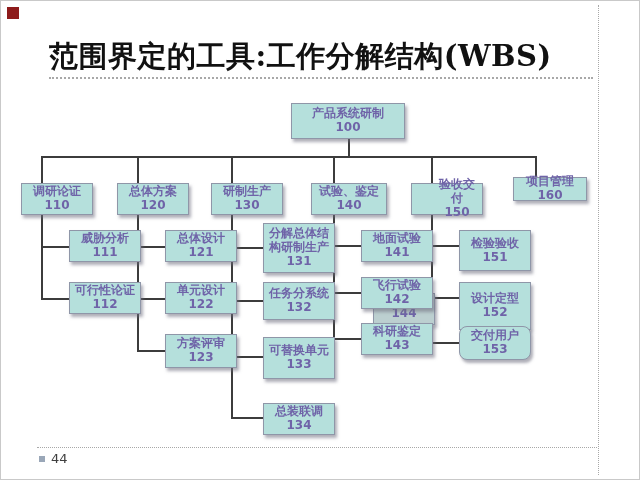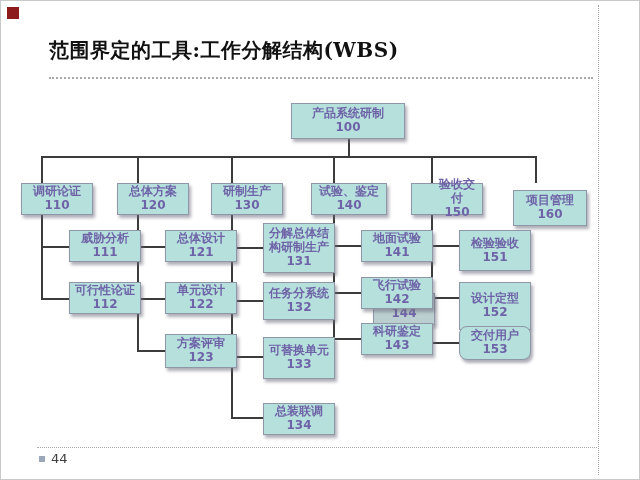--- a/index.html
+++ b/index.html
@@ -5,21 +5,21 @@
   html,body{margin:0;padding:0;background:#e8e8e8;}
   .slide{
     position:relative;width:640px;height:480px;margin:0 auto;
     background:#ffffff;box-sizing:border-box;border:1px solid #c9c9c9;
     font-family:"DejaVu Sans","Liberation Sans",sans-serif;overflow:hidden;
   }
   .accent-square{position:absolute;left:6px;top:6px;width:12px;height:12px;background:#8e1b1b;}
   .slide-title{
     position:absolute;left:48px;top:36px;width:548px;
     font-family:"DejaVu Serif","Liberation Serif",serif;
-    font-weight:700;font-size:20px;color:#111;letter-spacing:.5px;white-space:nowrap;
+    font-weight:700;font-size:29px;color:#111;letter-spacing:.5px;white-space:nowrap;
   }
   .title-underline{position:absolute;left:48px;top:76px;width:544px;border-top:2px dotted #a8a8a8;height:0;}
   .right-rule{position:absolute;left:597px;top:4px;height:470px;border-left:1px dotted #a8a8a8;width:0;}
   .footer-rule{position:absolute;left:36px;top:446px;width:560px;border-top:1px dotted #a8a8a8;height:0;}
   .footer-bullet{position:absolute;left:38px;top:455px;width:6px;height:6px;background:#9aa7b8;}
   .page-number{position:absolute;left:50px;top:450px;font-size:13px;color:#3f3f3f;}
 
   .diagram{position:absolute;left:0;top:0;width:640px;height:480px;}
   .line{position:absolute;background:#3c3c3c;}
   .wbs-box{
@@ -100,21 +100,21 @@
       <span class="code">130</span>
     </div>
     <div class="wbs-box" style="left:310px;top:182px;width:76px;height:32px;">
       <span class="label">试验、鉴定</span>
       <span class="code">140</span>
     </div>
     <div class="wbs-box" style="left:410px;top:182px;height:32px;padding-left:22px;">
       <span class="label">验收交付</span>
       <span class="code">150</span>
     </div>
-    <div class="wbs-box" style="left:512px;top:189px;width:74px;height:36px;">
+    <div class="wbs-box" style="left:512px;top:176px;width:74px;height:24px;">
       <span class="label">项目管理</span>
       <span class="code">160</span>
     </div>
 
     <div class="wbs-box" style="left:68px;top:229px;height:32px;">
       <span class="label">威胁分析</span>
       <span class="code">111</span>
     </div>
     <div class="wbs-box" style="left:68px;top:281px;height:32px;">
       <span class="label">可行性论证</span>

